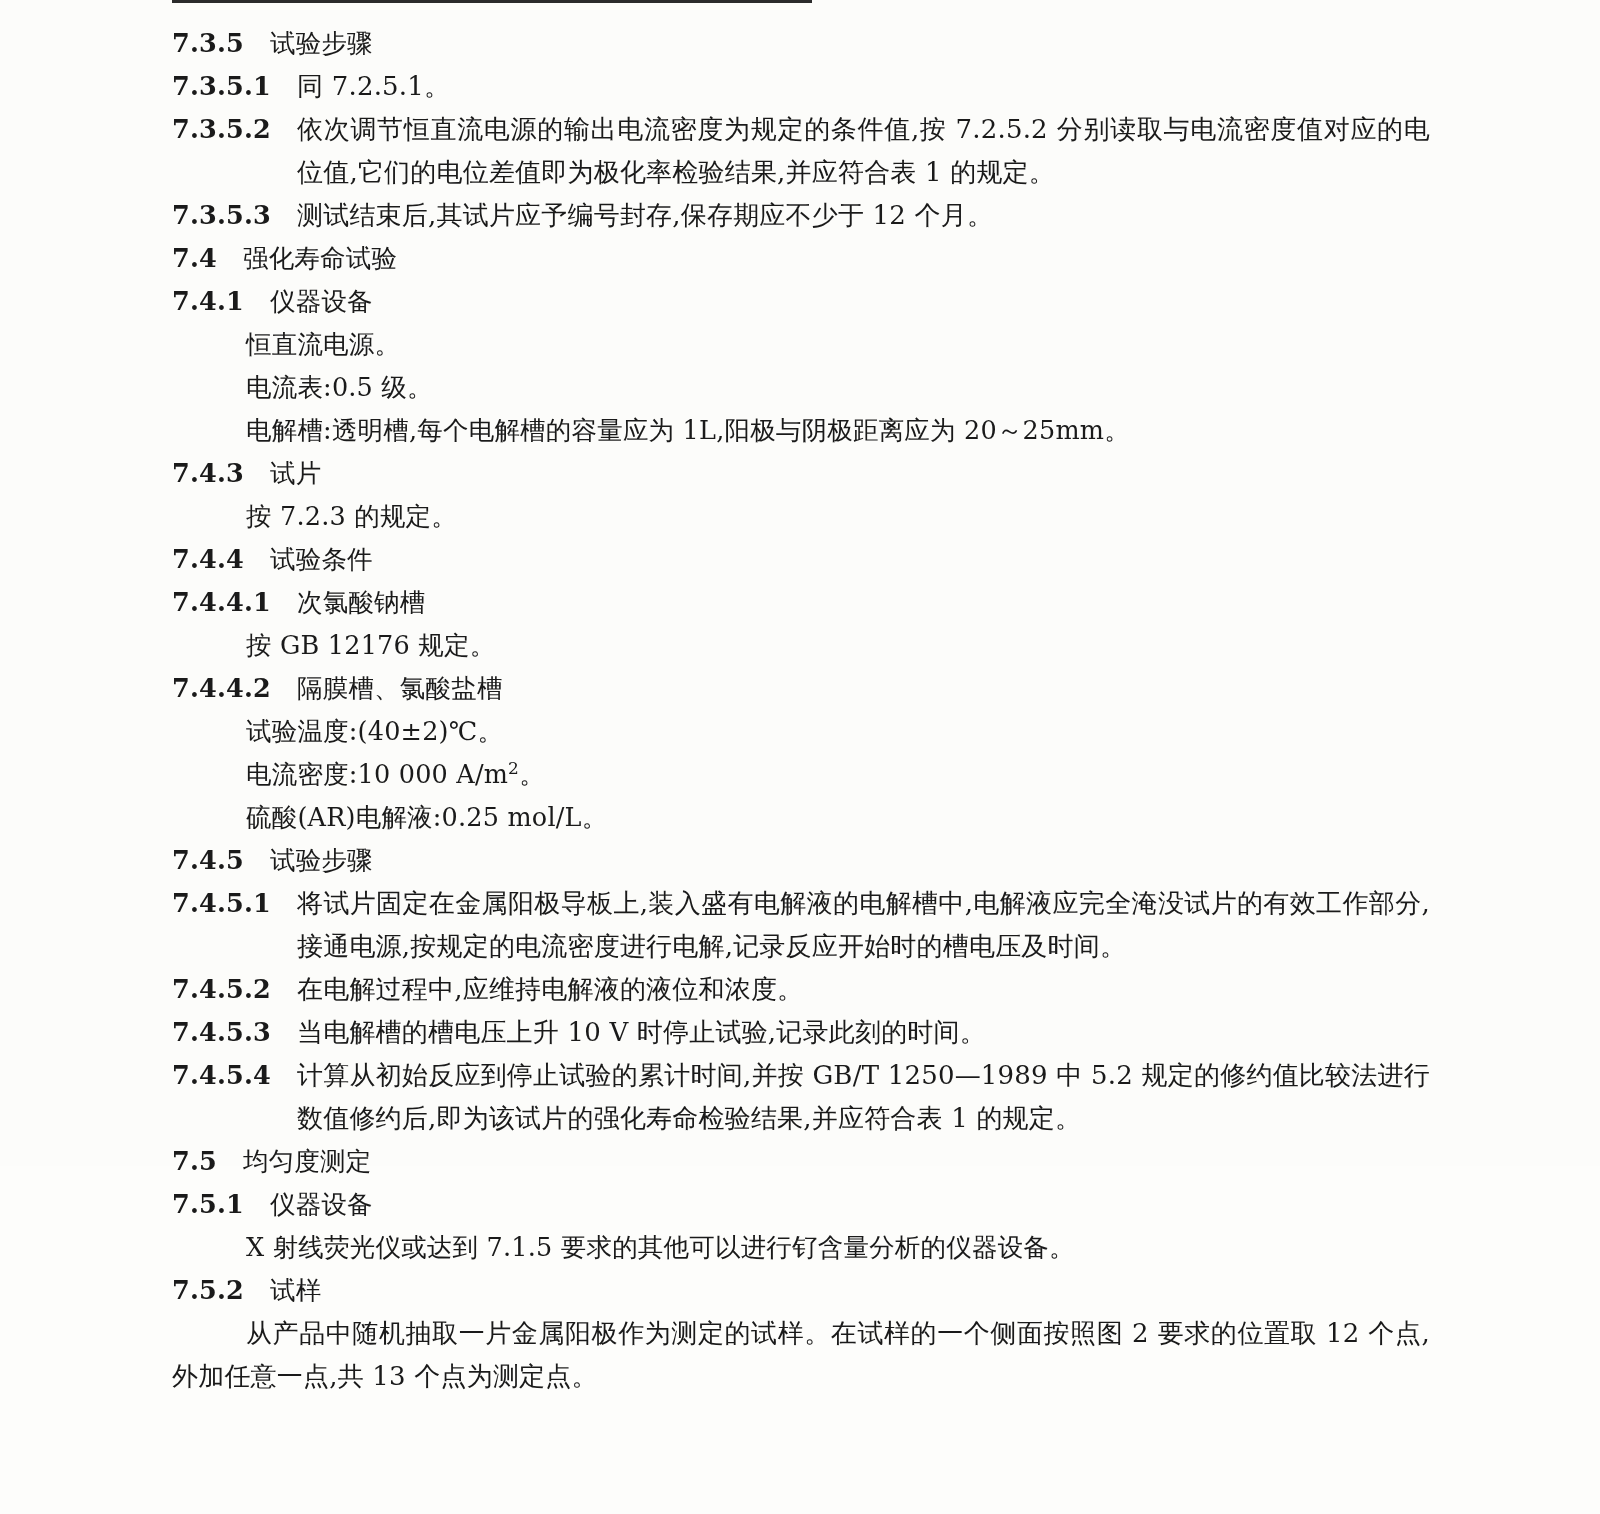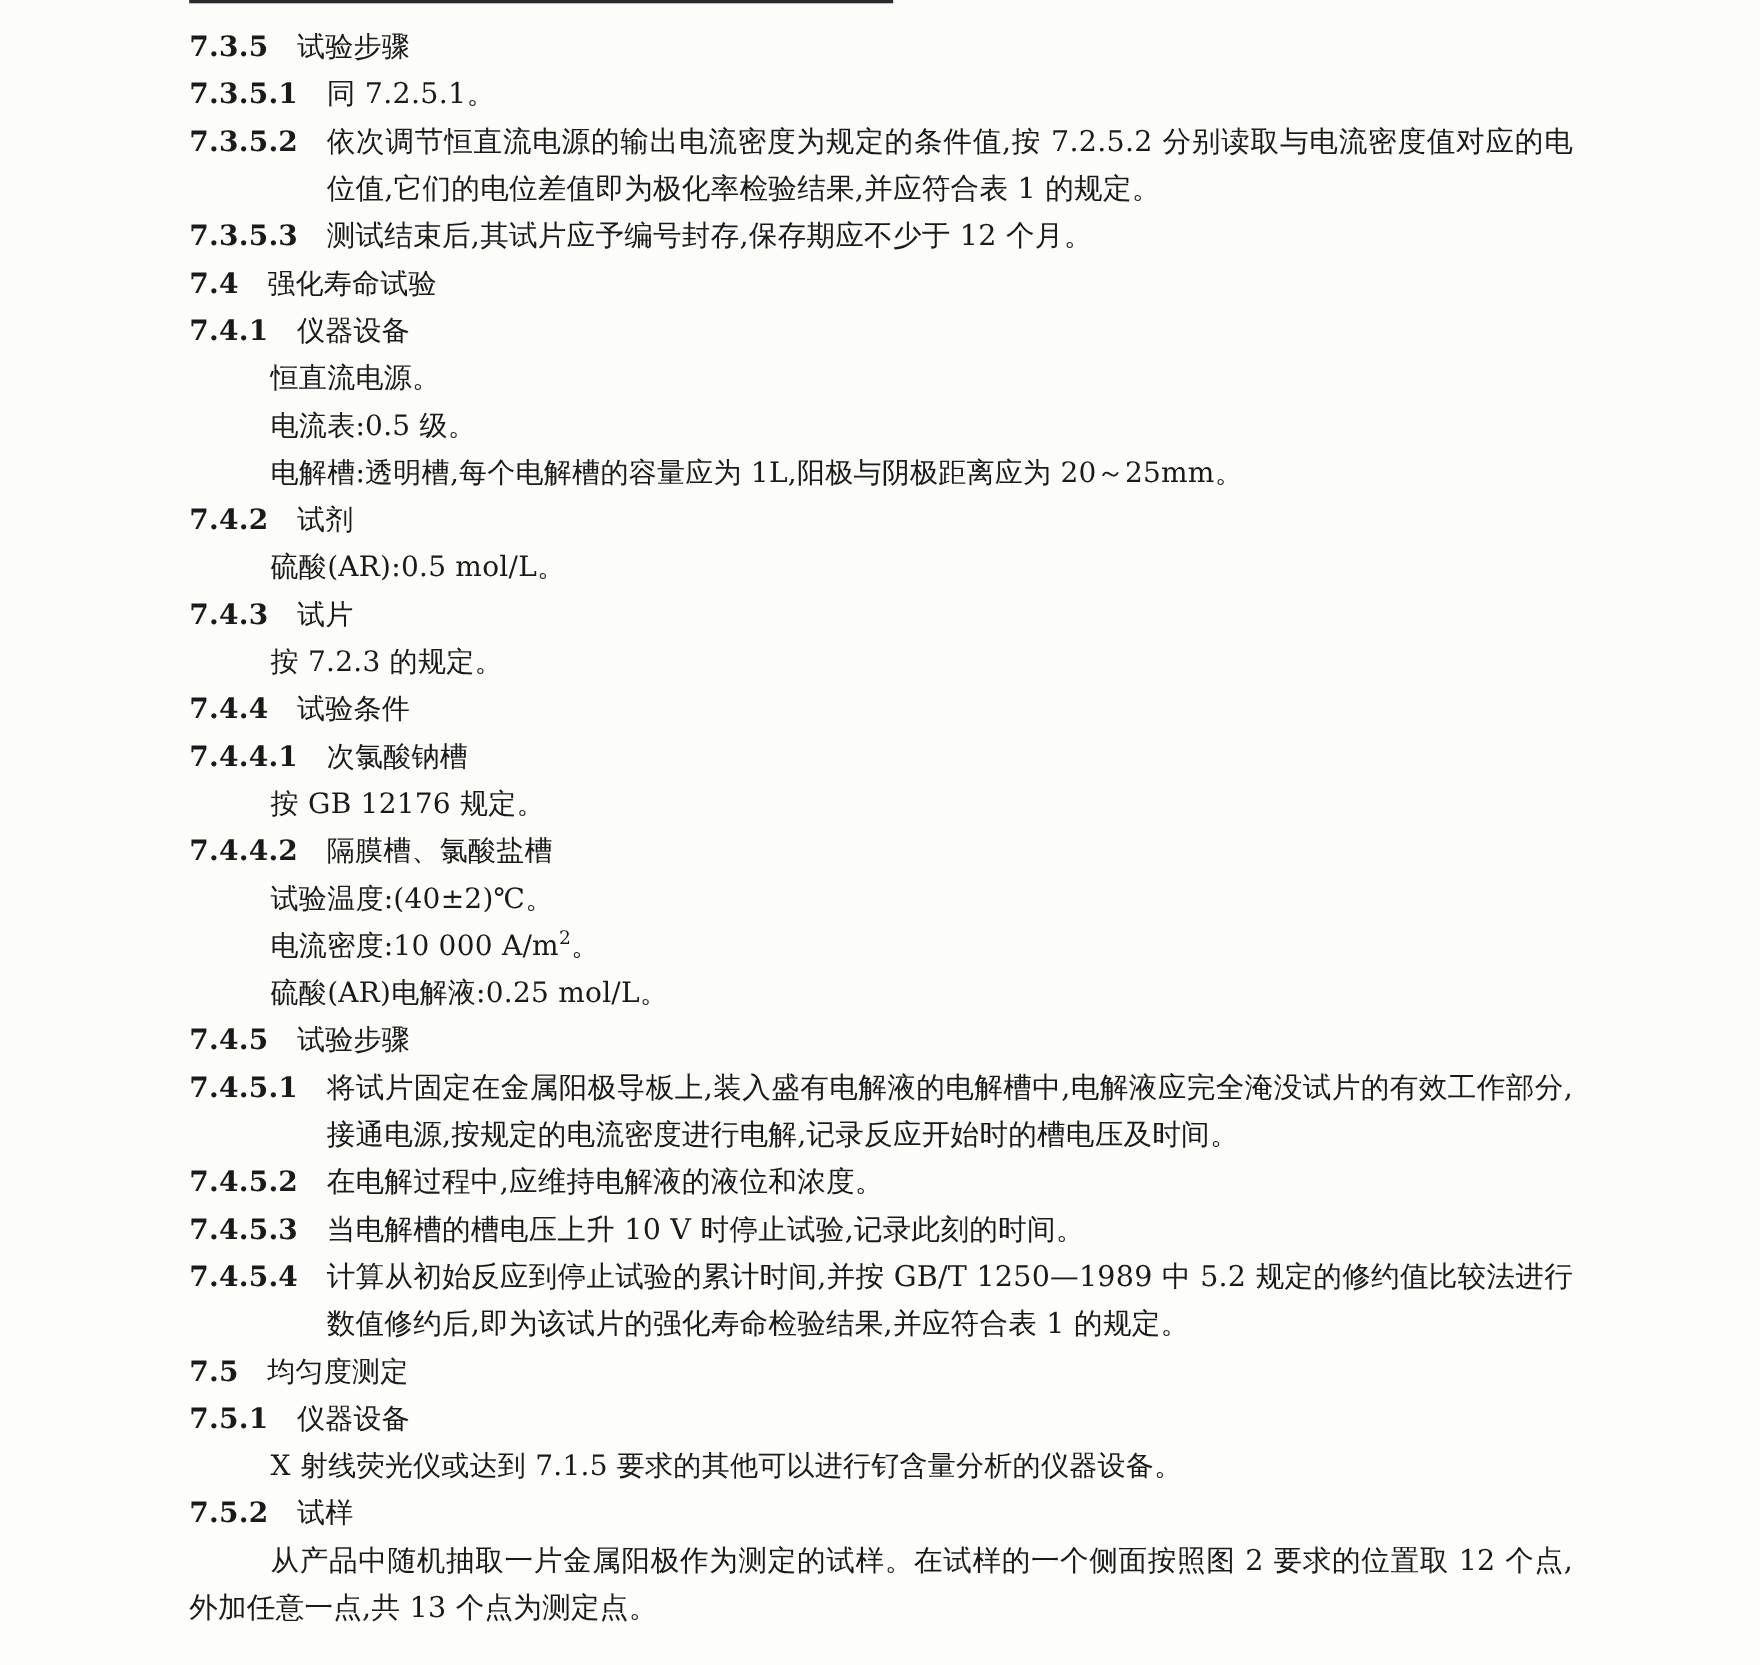--- a/index.html
+++ b/index.html
@@ -125,27 +125,21 @@
     <div class="row blk">
       <span class="line num label">7.4.1</span>
       <span class="gap-md"></span>
       <span class="line body head-line">仪器设备</span>
     </div>
 
     <div class="line indent-1">恒直流电源。</div>
     <div class="line indent-1">电流表:0.5 级。</div>
     <div class="line indent-1">电解槽:透明槽,每个电解槽的容量应为 1L,阳极与阴极距离应为 20～25mm。</div>
 
-    <div class="row blk">
-      <span class="line num label">7.4.2</span>
-      <span class="gap-md"></span>
-      <span class="line body head-line">试剂</span>
-    </div>
-
-    <div class="line indent-1">硫酸(AR):0.5 mol/L。</div>
+
 
     <div class="row blk">
       <span class="line num label">7.4.3</span>
       <span class="gap-md"></span>
       <span class="line body head-line">试片</span>
     </div>
 
     <div class="line indent-1">按 7.2.3 的规定。</div>
 
     <div class="row blk">

